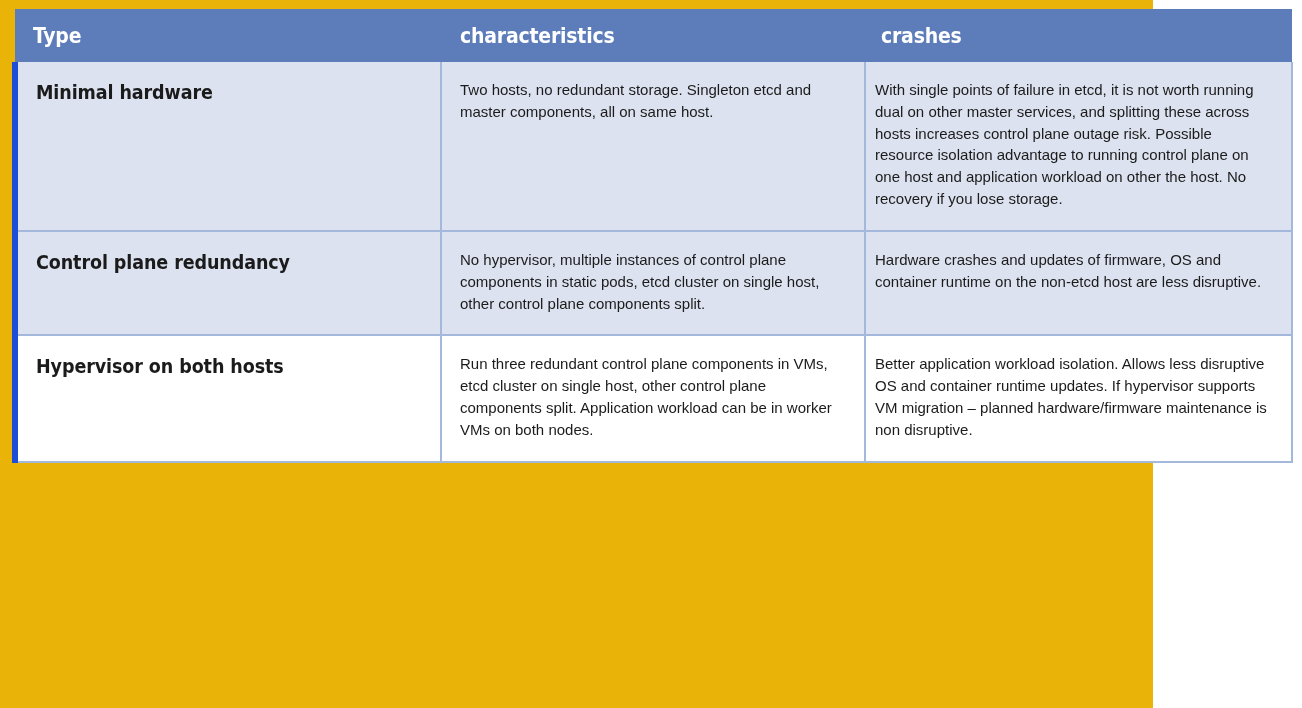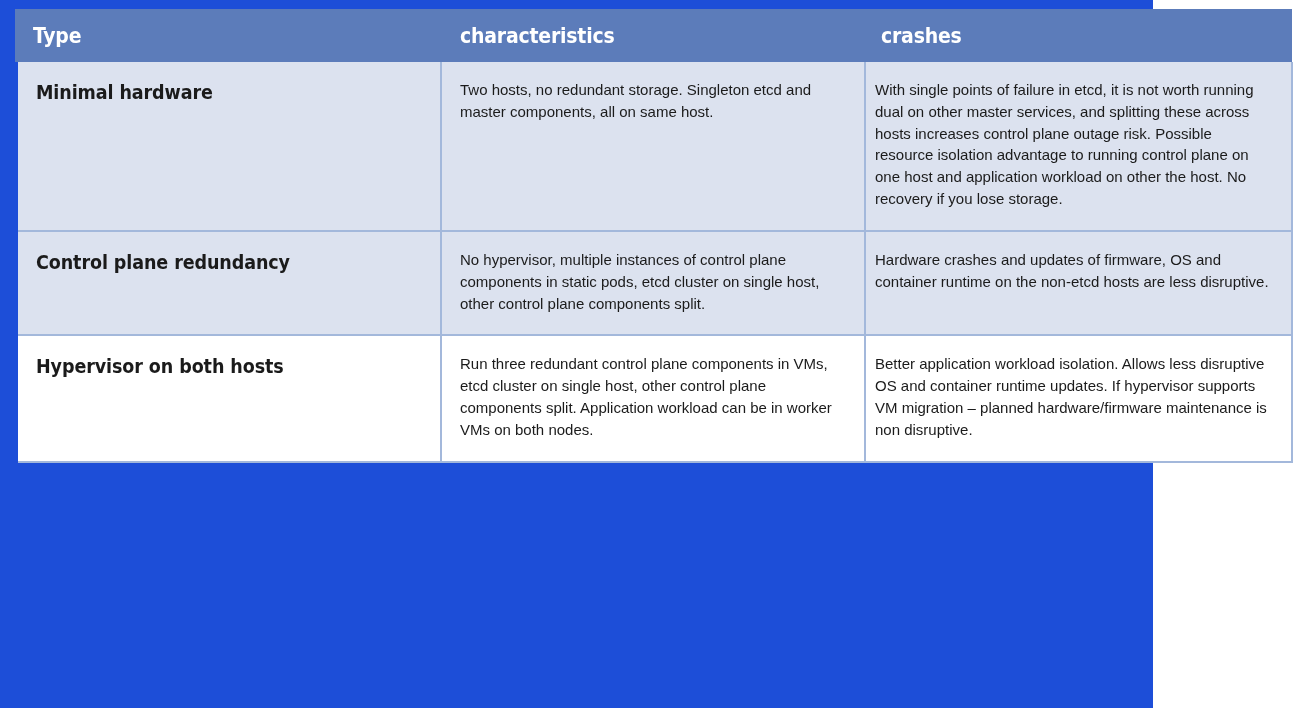--- a/index.html
+++ b/index.html
@@ -11,21 +11,21 @@
     width: 1302px;
     height: 708px;
     overflow: hidden;
     font-family: "Liberation Sans", sans-serif;
     -webkit-font-smoothing: antialiased;
   }
   #page {
     position: relative;
     width: 1153px;
     height: 708px;
-    background: #1d4ed8;
+    background: #eab308;
   }
   table.ha-table {
     position: absolute;
     left: 12px;
     top: 9px;
     width: 1277px;
     border-collapse: collapse;
     table-layout: fixed;
   }
   table.ha-table col.c1 { width: 426px; }
@@ -108,21 +108,21 @@
 
 
       <tr>
         <td class="type-cell shade">
           <p>Control plane redundancy</p>
         </td>
         <td class="shade">
           <p>No hypervisor, multiple instances of control plane components in static pods, etcd cluster on single host, other control plane components split.</p>
         </td>
         <td class="shade">
-          <p>Hardware crashes and updates of firmware, OS and container runtime on the non-etcd hosts are less disruptive.</p>
+          <p>Hardware crashes and updates of firmware, OS and container runtime on the non-etcd host are less disruptive.</p>
         </td>
       </tr>
 
       <tr>
         <td class="type-cell">
           <p>Hypervisor on both hosts</p>
         </td>
         <td>
           <p>Run three redundant control plane components in VMs, etcd cluster on single host, other control plane components split. Application workload can be in worker VMs on both nodes.</p>
         </td>

